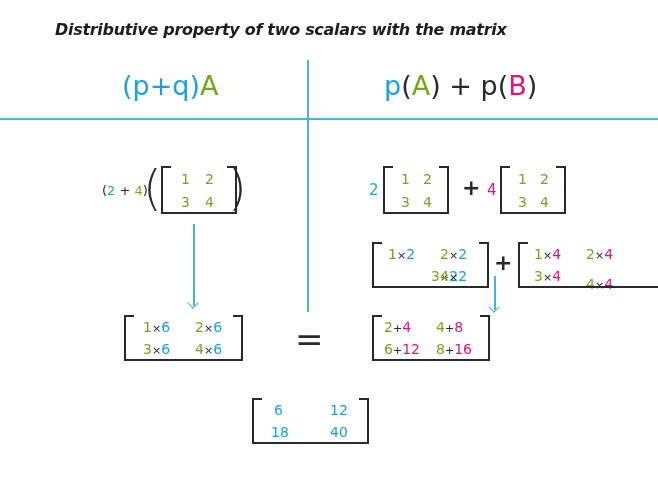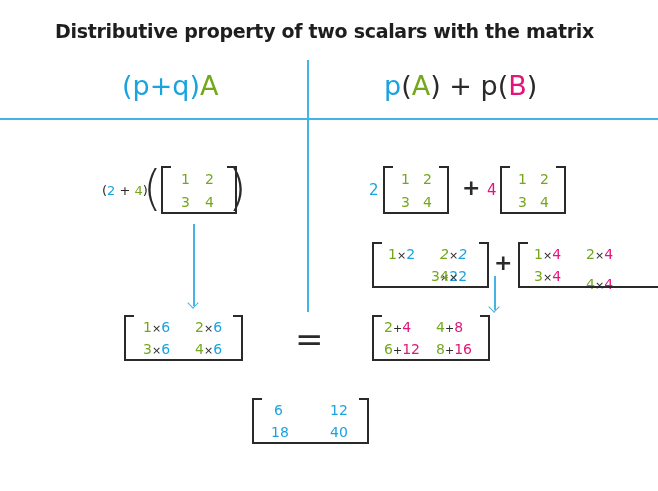--- a/index.html
+++ b/index.html
@@ -1,19 +1,19 @@
 <!DOCTYPE html>
 <html><head>
 <meta charset="utf-8">
 <style>
   html, body { margin:0; padding:0; background:#ffffff; }
   body { width:658px; height:491px; position:relative; overflow:hidden;
          font-family:"DejaVu Sans", sans-serif; color:#222; }
   .abs { position:absolute; }
-  .title { left:55px; top:20px; font-size:19px; font-weight:bold; color:#1e1e1e; letter-spacing:-0.3px; }
+  .title { left:55px; top:20px; font-size:16px; font-weight:bold; color:#1e1e1e; letter-spacing:-0.3px;font-style:italic; }
   .head { top:70px; font-size:27px; }
   .blue { color:#1aa3e0; }
   .green { color:#74a81c; }
   .pink { color:#e3147a; }
   .dark { color:#2a2a2a; }
   .vline { left:307px; top:60px; width:2px; height:252px; background:#44b4e6; }
   .hline { left:0; top:118px; width:658px; height:2px; background:#44b4e6; }
   .mat { position:absolute; border-left:2px solid #2a2a2a; border-right:2px solid #2a2a2a; }
   .mat::before, .mat::after { content:""; position:absolute; left:0; right:0; height:0; }
   .mat::before { top:0; border-top:2px solid #2a2a2a; margin:0 -2px; }
@@ -81,21 +81,21 @@
     <div class="inner"></div>
   <span class="cell green" style="left:16px; top:5px;">1</span>
   <span class="cell green" style="left:38px; top:5px;">2</span>
   <span class="cell green" style="left:16px; top:28px;">3</span>
   <span class="cell green" style="left:38px; top:28px;">4</span>
 </div>
 
 <div class="mat" style="left:372px; top:242px; width:113px; height:46px;">
     <div class="inner"></div>
   <span class="cell" style="left:14px; top:4px;"><span class="green">1</span><span class="x">×</span><span class="blue">2</span></span>
-  <span class="cell" style="left:66px; top:4px;font-style:italic;"><span class="green">2</span><span class="x">×</span><span class="blue">2</span></span>
+  <span class="cell" style="left:66px; top:4px;"><span class="green">2</span><span class="x">×</span><span class="blue">2</span></span>
   <span class="cell" style="left:14px; top:26px;margin-left:43px;"><span class="green">3</span><span class="x">×</span><span class="blue">2</span></span>
   <span class="cell" style="left:66px; top:26px;"><span class="green">4</span><span class="x">×</span><span class="blue">2</span></span>
 </div>
 <div class="abs plus" style="left:494px; top:250px; font-weight:bold;">+</div>
 <div class="mat" style="left:518px; top:242px; width:113px; height:46px;padding-left:40px;">
     <div class="inner"></div>
   <span class="cell" style="left:14px; top:4px;"><span class="green">1</span><span class="x">×</span><span class="pink">4</span></span>
   <span class="cell" style="left:66px; top:4px;"><span class="green">2</span><span class="x">×</span><span class="pink">4</span></span>
   <span class="cell" style="left:14px; top:26px;"><span class="green">3</span><span class="x">×</span><span class="pink">4</span></span>
   <span class="cell" style="left:66px; top:34px;"><span class="green">4</span><span class="x">×</span><span class="pink">4</span></span>

